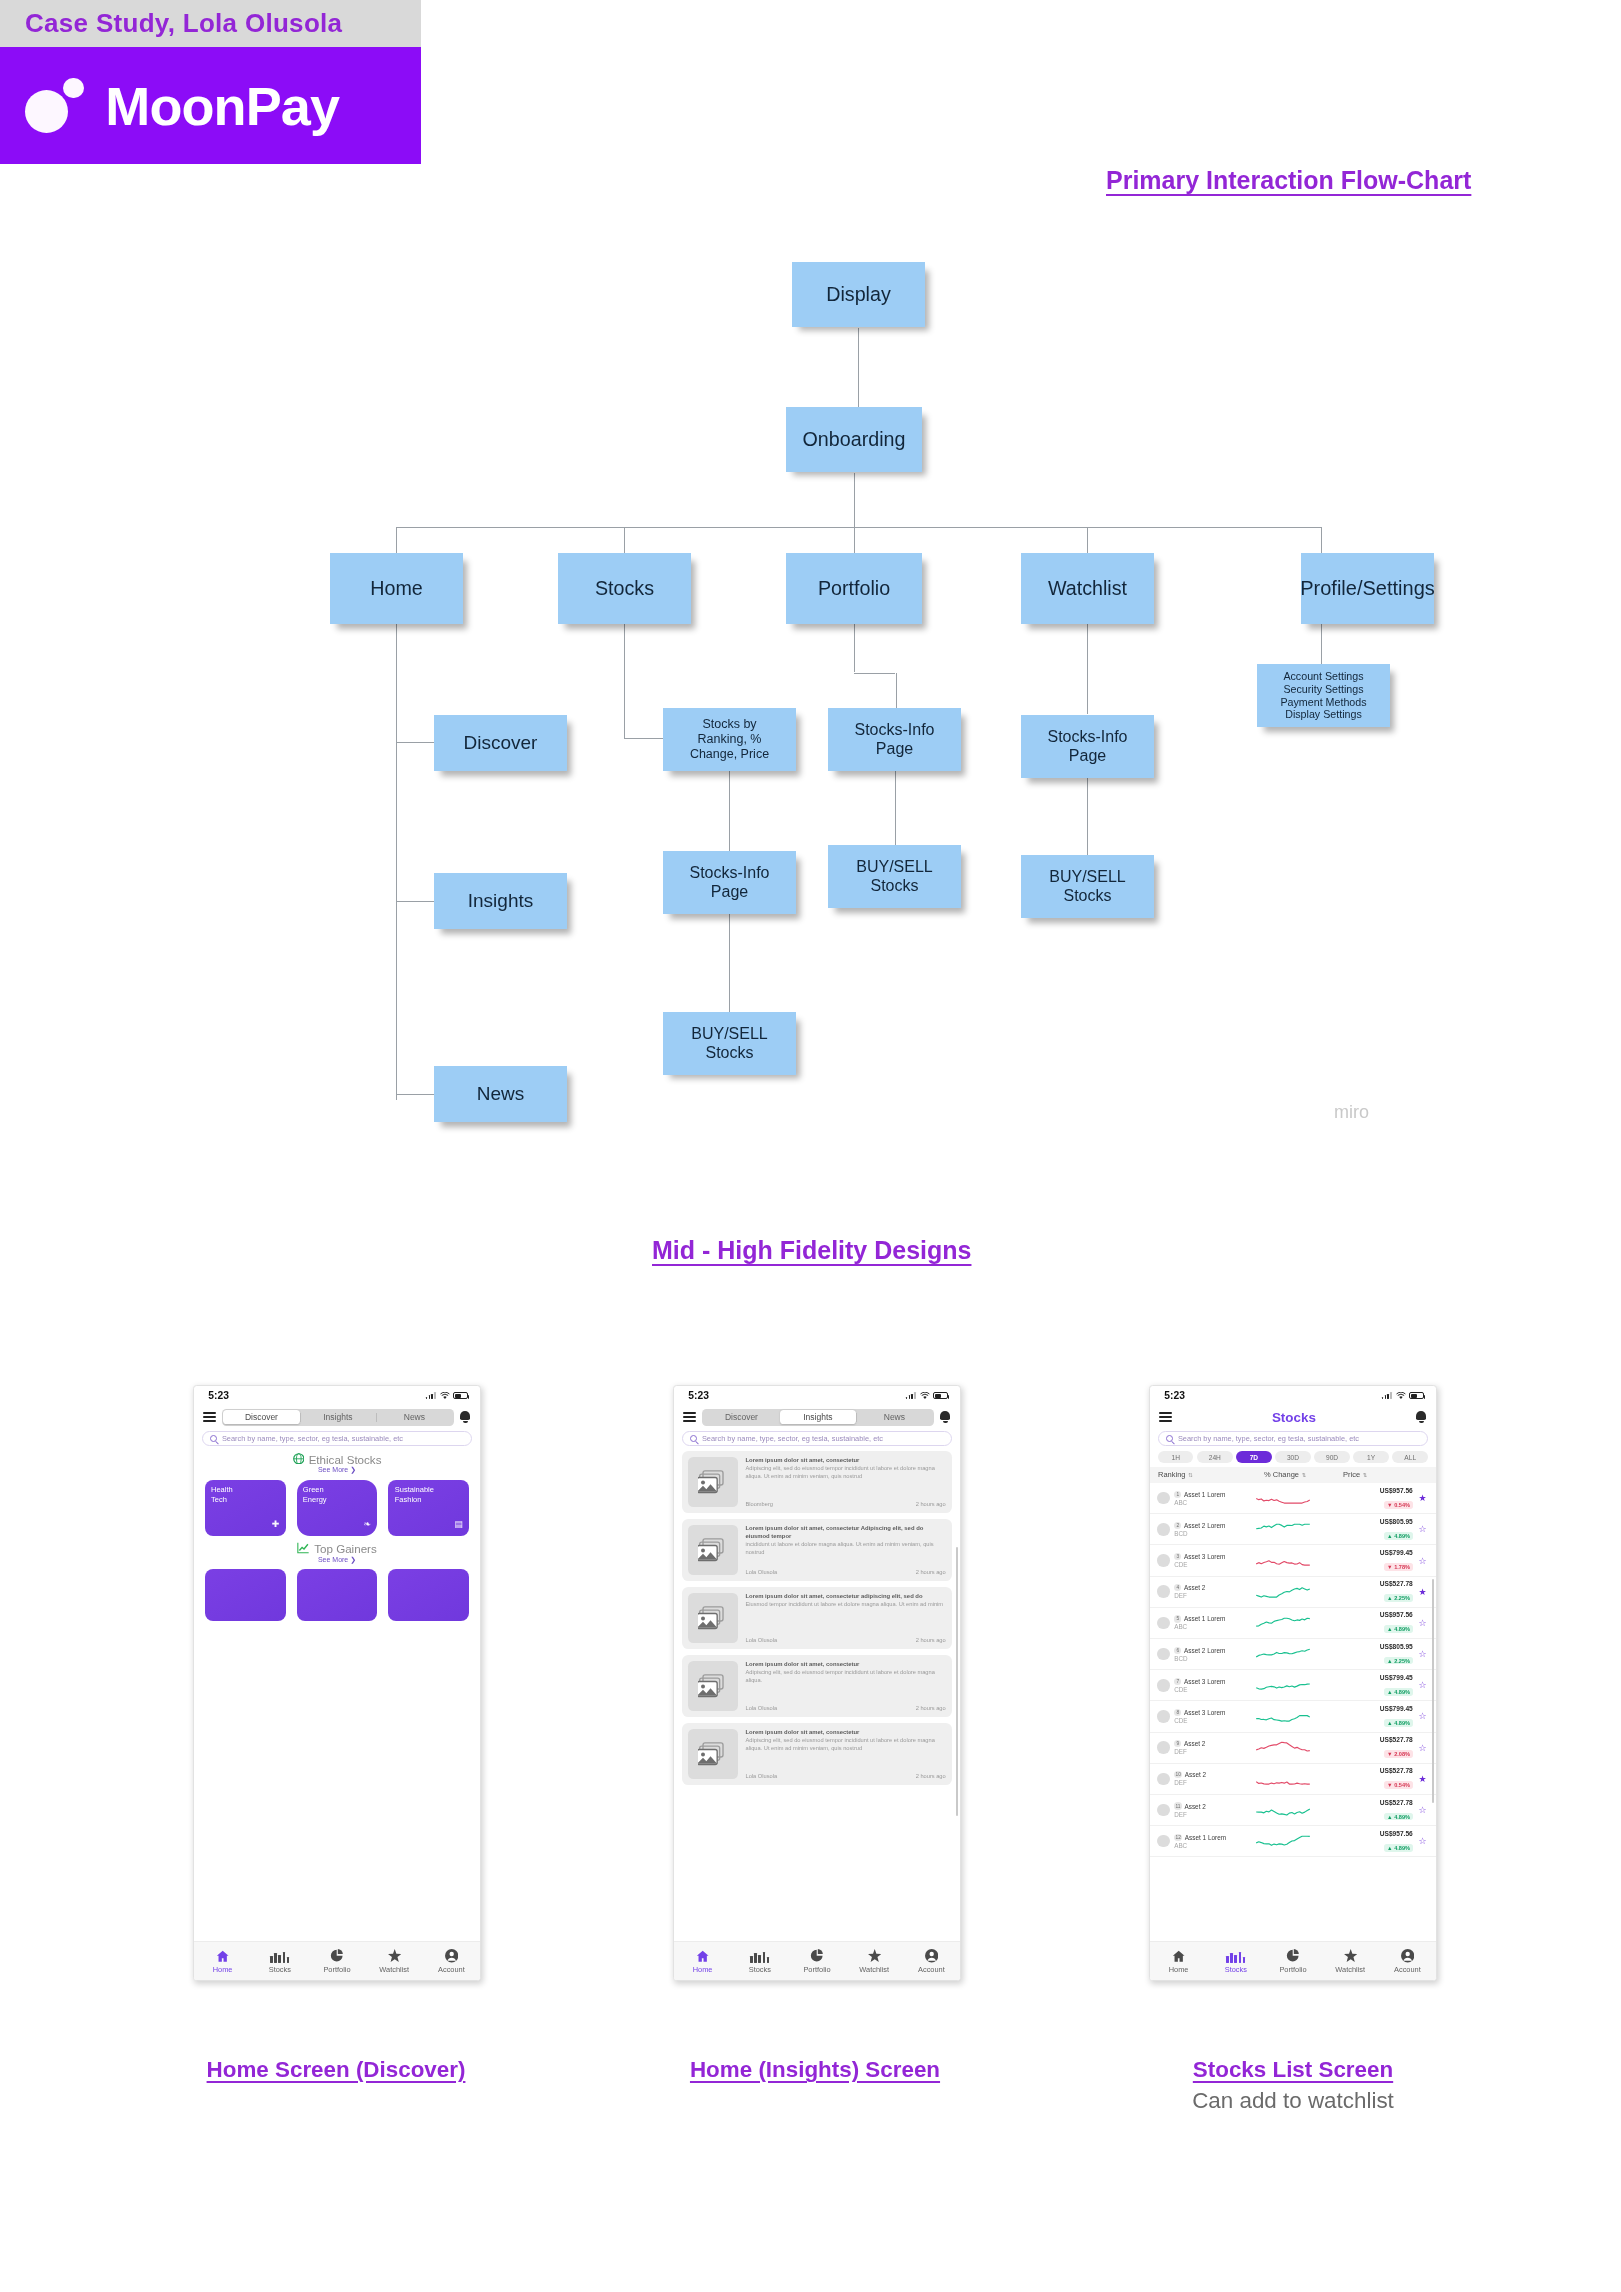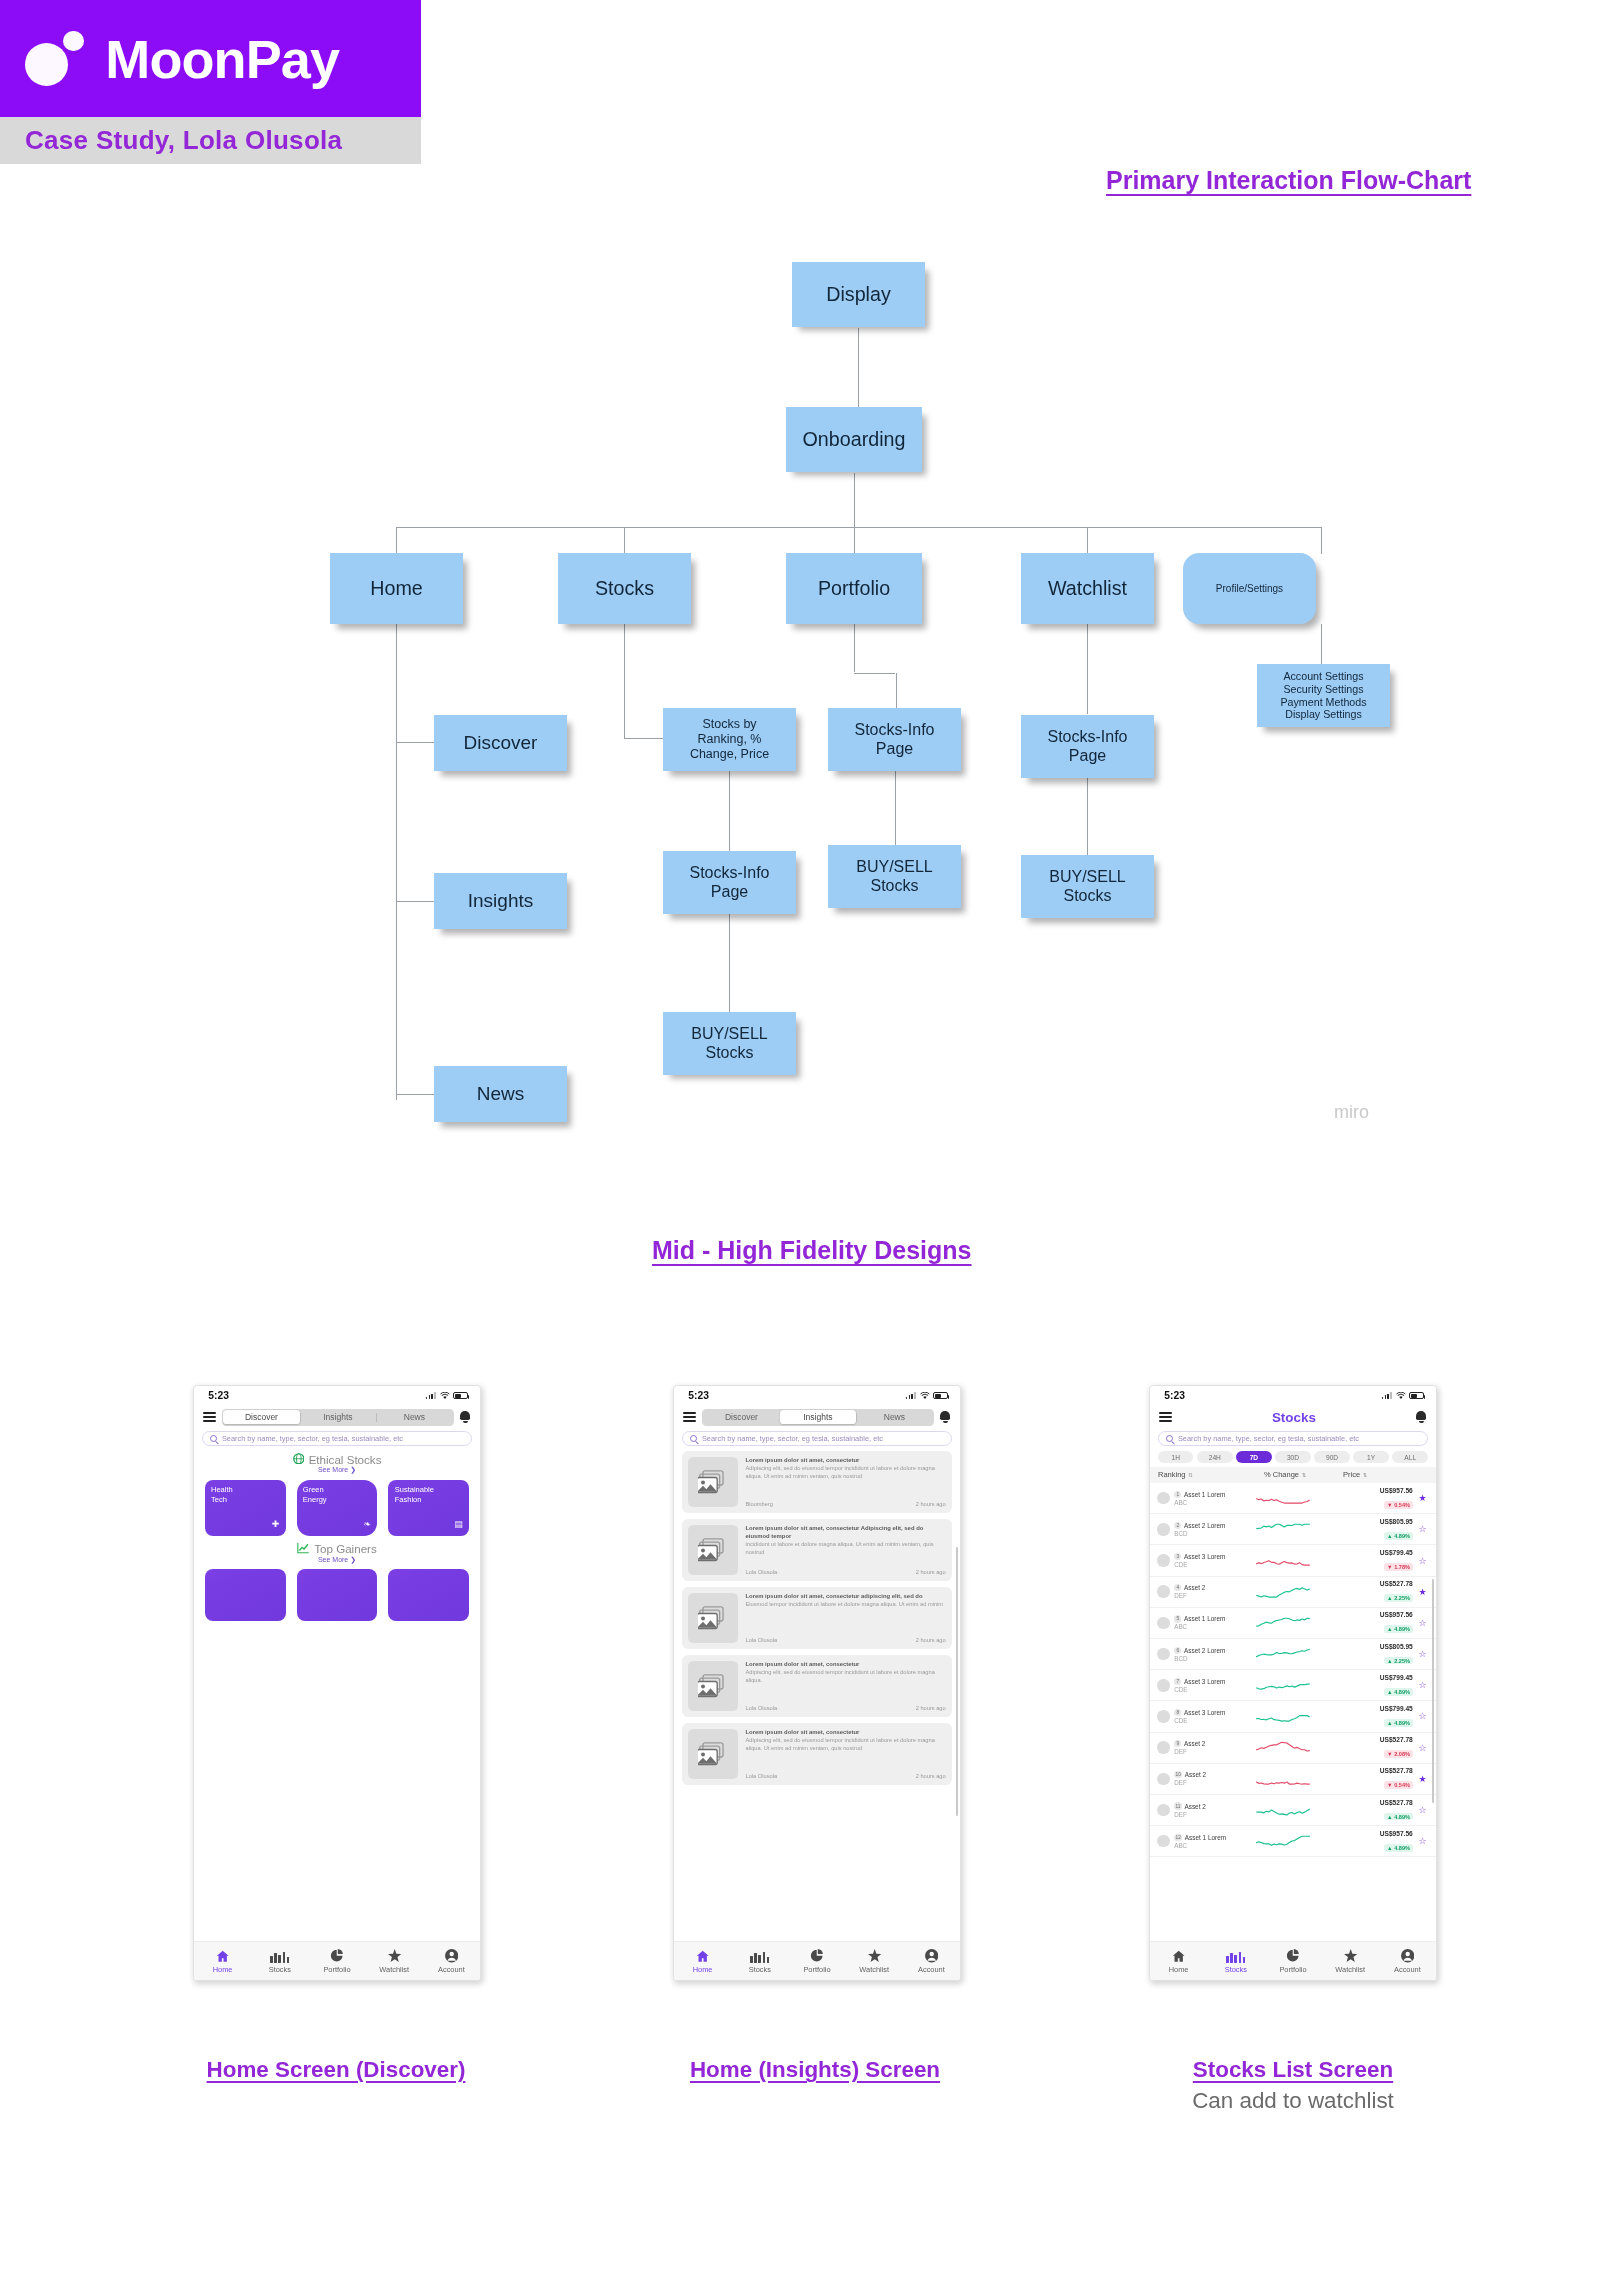--- a/index.html
+++ b/index.html
@@ -178,28 +178,28 @@
   .cap .sub { color:#6b6b6b; font-weight:normal; text-decoration:none;
     display:block; margin-top:1.8px; }
   #cap1 { left:188px; top:2055px; }
   #cap2 { left:667px; top:2055px; }
   #cap3 { left:1145px; top:2055px; }
 </style>
 </head>
 <body>
 
 <div id="brand">
+  <div id="brand-sub">Case Study, Lola Olusola</div>
   <div id="brand-bar">
     <div id="brand-logo">
       <div class="big"></div>
         <div class="small"></div>
     </div>
     <div id="brand-word">MoonPay</div>
   </div>
-  <div id="brand-sub">Case Study, Lola Olusola</div>
 </div>
 
 <div class="sec-head" id="head-flow">Primary Interaction Flow-Chart</div>
 <div class="sec-head" id="head-designs">Mid - High Fidelity Designs</div>
 
 <div id="flow">
     <div class="edge v" style="left: 858px; top: 328px; height: 80px;"></div>
     <div class="edge v" style="left: 854px; top: 473px; height: 54px;"></div>
     <div class="edge h" style="left: 396px; top: 527px; width: 925px;"></div>
     <div class="edge v" style="left: 396px; top: 527px; height: 27px;"></div>
@@ -221,21 +221,21 @@
     <div class="edge v" style="left: 895px; top: 770px; height: 75px;"></div>
     <div class="edge v" style="left: 1087px; top: 624px; height: 90px;"></div>
     <div class="edge v" style="left: 1087px; top: 777px; height: 79px;"></div>
     <div class="edge v" style="left: 1321px; top: 624px; height: 40px;"></div>
     <div class="node" style="left: 792px; top: 262px; width: 133px; height: 65px; font-size: 19.7px; white-space: pre-line;">Display</div>
     <div class="node" style="left: 786px; top: 407px; width: 136px; height: 65px; font-size: 19.7px; white-space: pre-line;">Onboarding</div>
     <div class="node" style="left: 330px; top: 553px; width: 133px; height: 71px; font-size: 19.7px; white-space: pre-line;">Home</div>
     <div class="node" style="left: 558px; top: 553px; width: 133px; height: 71px; font-size: 19.7px; white-space: pre-line;">Stocks</div>
     <div class="node" style="left: 786px; top: 553px; width: 136px; height: 71px; font-size: 19.7px; white-space: pre-line;">Portfolio</div>
     <div class="node" style="left: 1021px; top: 553px; width: 133px; height: 71px; font-size: 19.7px; white-space: pre-line;">Watchlist</div>
-    <div class="node" style="left: 1183px; top: 553px; width: 133px; height: 71px; font-size: 10px; white-space: pre-line; border-radius: 16px;">Profile/Settings</div>
+    <div class="node" style="left: 1301px; top: 553px; width: 133px; height: 71px; font-size: 20px; white-space: pre-line;">Profile/Settings</div>
     <div class="node" style="left: 1257px; top: 664px; width: 133px; height: 63px; font-size: 10.7px; white-space: pre-line;">Account Settings
 Security Settings
 Payment Methods
 Display Settings</div>
     <div class="node" style="left: 434px; top: 715px; width: 133px; height: 56px; font-size: 19px; white-space: pre-line;">Discover</div>
     <div class="node" style="left: 663px; top: 708px; width: 133px; height: 63px; font-size: 12.5px; white-space: pre-line;">Stocks by
 Ranking, %
 Change, Price</div>
     <div class="node" style="left: 828px; top: 708px; width: 133px; height: 63px; font-size: 16px; white-space: pre-line;">Stocks-Info
 Page</div>

